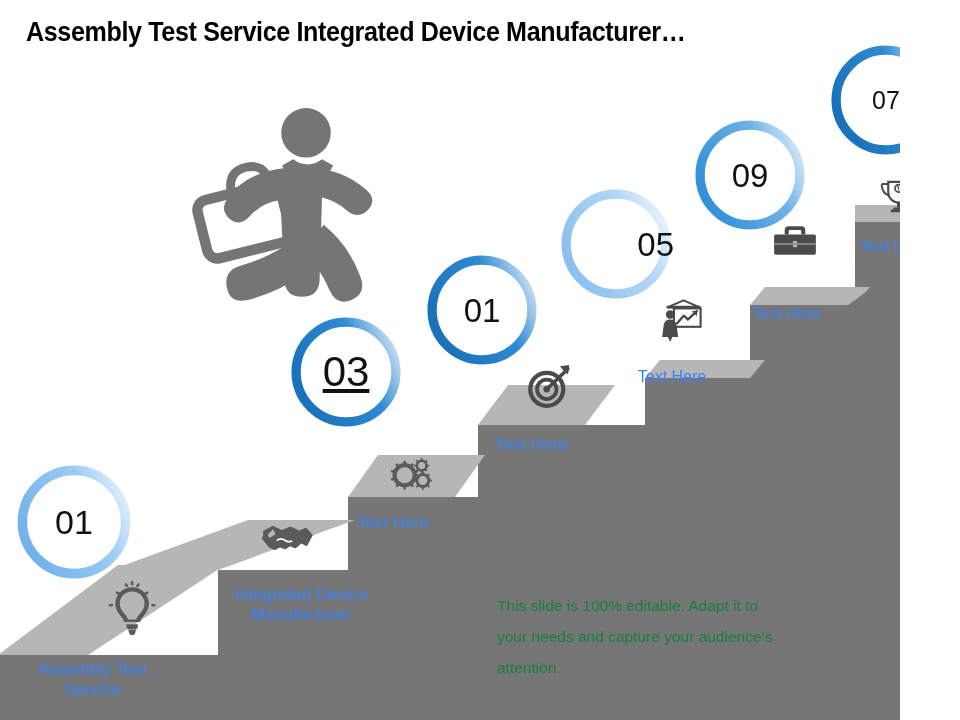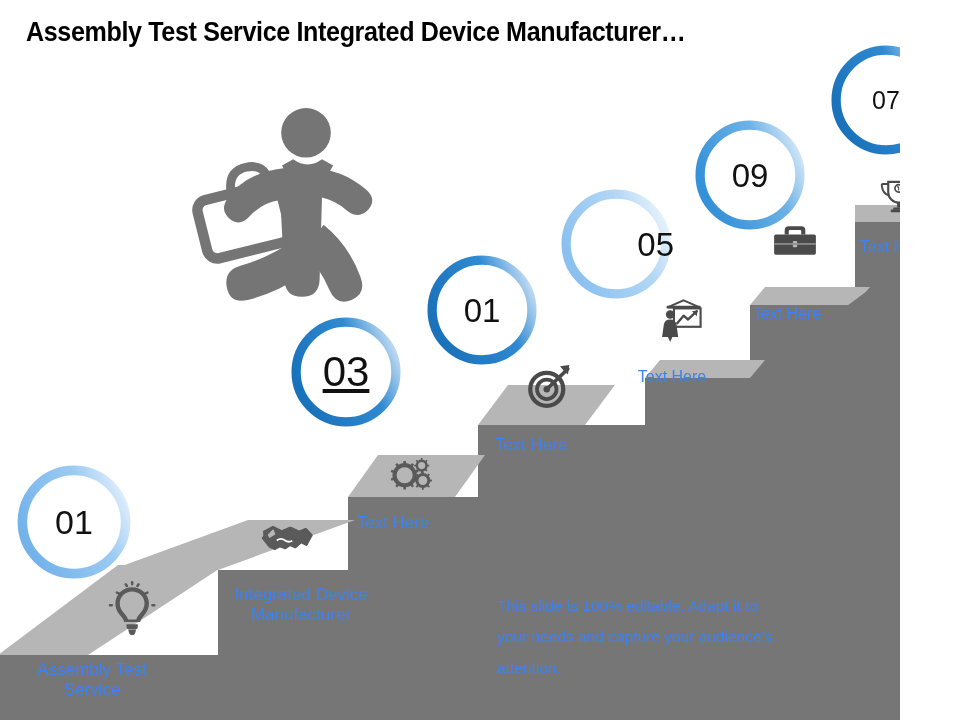--- a/index.html
+++ b/index.html
@@ -68,21 +68,21 @@
     letter-spacing:0px;
     z-index:2;
   }
 
   
   #body-text{
     position:absolute;
     left:497px; top:590px;
     width:290px;
     font-size:15.5px;
-    color:#3b82f6;
+    color:#15803d;
     line-height:2.0;
   }
 </style>
 </head>
 <body>
 
 <div id="slide">
 
   <div id="title">Assembly Test Service Integrated Device Manufacturer…</div>
 

